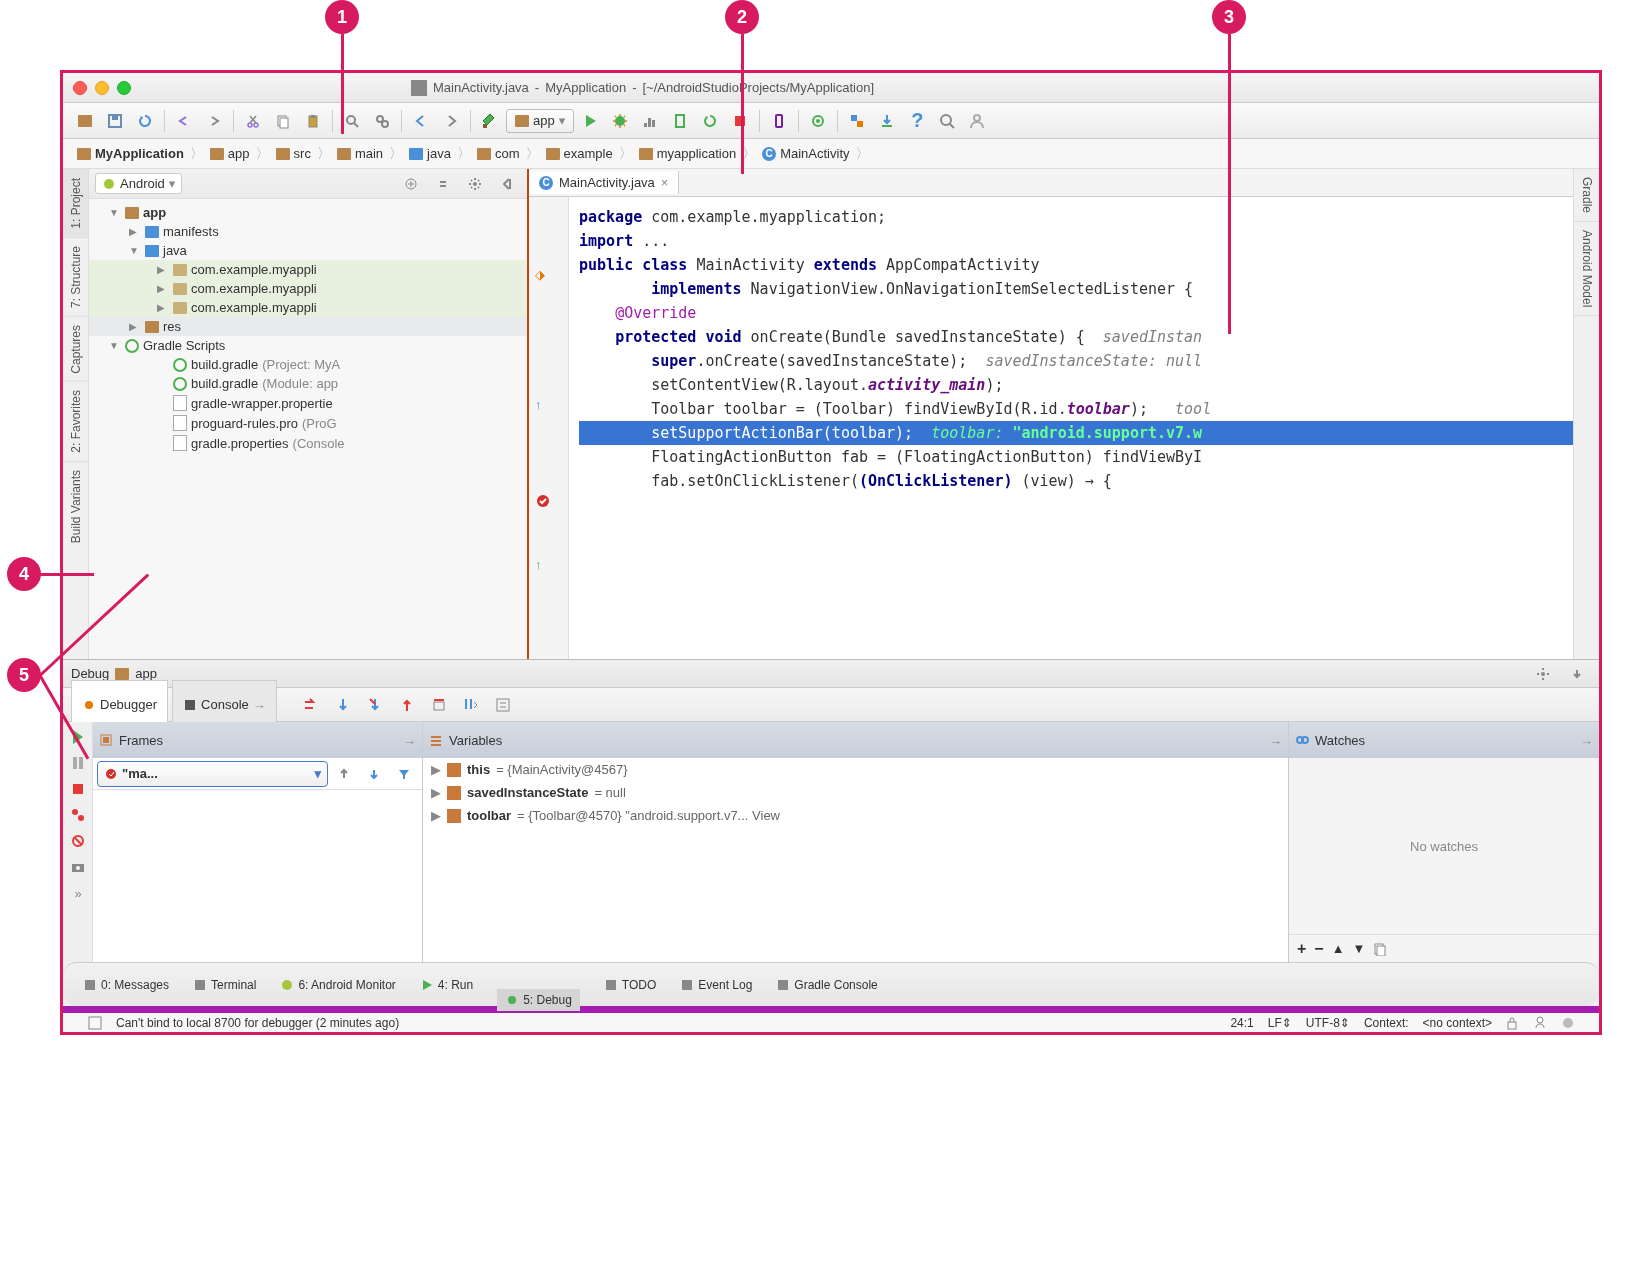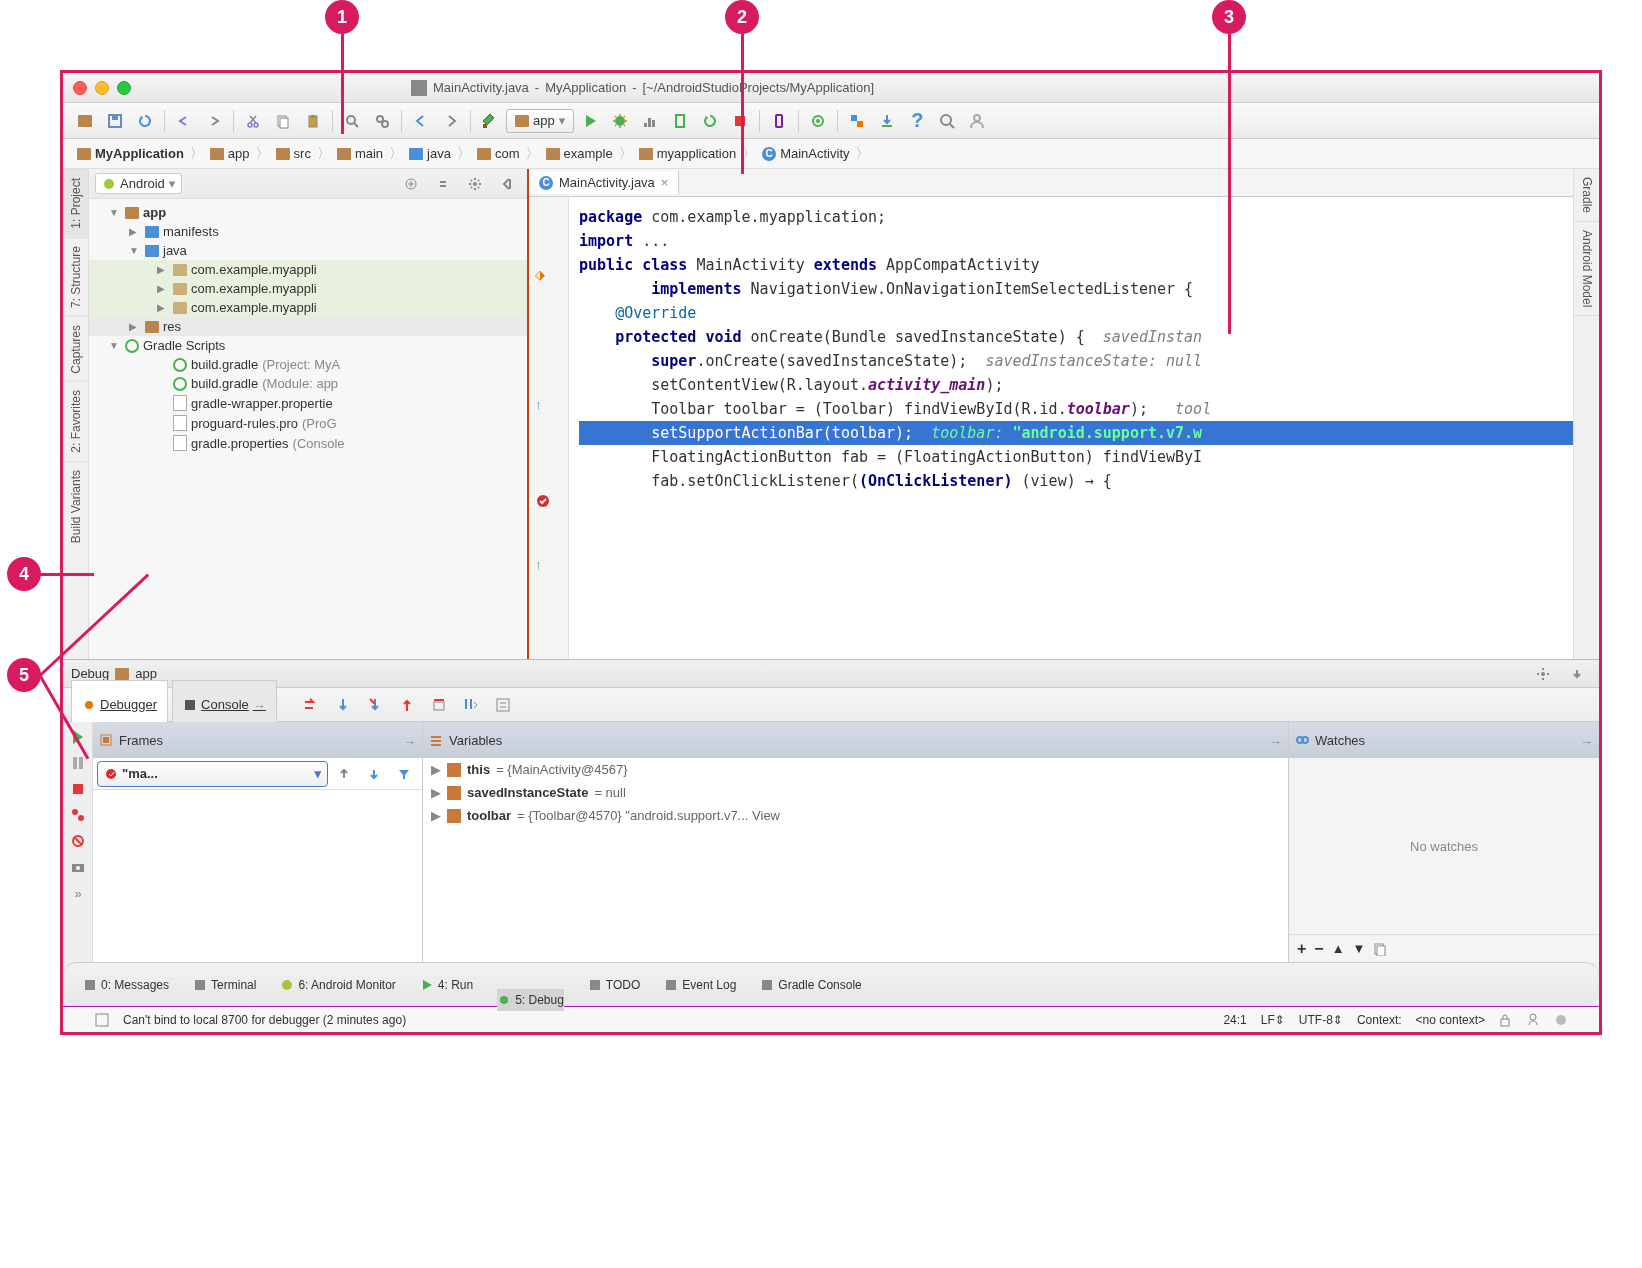--- a/index.html
+++ b/index.html
@@ -194,21 +194,21 @@
 .code-content {
   flex:1;
   font-family: Menlo, Consolas, monospace;
   font-size: 15px;
   line-height: 24px;
   padding: 8px 0 0 10px;
   white-space: pre;
   overflow:hidden;
 }
 .kw { color:#000080; font-weight:bold;}
-.ann { color:#0369a1;}
+.ann { color:#a21caf;}
 .str { color:#008000; font-weight:bold;}
 .com { color:#808080; font-style:italic;}
 .fld { color:#660e7a; font-weight:bold; font-style:italic;}
 .sel-line { background:#3874d1; color:#fff;}
 .sel-line .com { color:#66ff99;}
 .sel-line .str { color:#66ff99;}
 .debug-panel {
   border-top: 1px solid #bbb;
   background: #f4f4f4;
 }
@@ -221,21 +221,21 @@
 }
 .debug-tabs {
   height: 34px;
   display:flex; align-items:center; padding:0 8px;
   background: linear-gradient(#f6f6f6,#ececec);
   gap:4px;
   border-bottom:1px solid #ccc;
 }
 .dbg-tab {
   padding:16px 10px; background:#fff; border:1px solid #ccc;
-  display:flex; align-items:center; gap:4px;text-decoration:underline;
+  display:flex; align-items:center; gap:4px;
 }
 .dbg-tab.inactive { background:#e8e8e8;}
 .dbg-body { display:flex; height:240px;}
 .dbg-left-tools {
   width:30px; display:flex; flex-direction:column; gap:4px; padding:4px;
   background:#efefef; border-right:1px solid #ddd;
 }
 .dbg-tool { width:22px; height:22px; display:flex; align-items:center; justify-content:center;}
 .frames-pane, .vars-pane, .watches-pane {
   display:flex; flex-direction:column;
@@ -270,24 +270,24 @@
 .var-val { color:#666;}
 .watches-body { display:flex; align-items:center; justify-content:center; color:#888; flex:1;}
 .watches-tools { height:28px; border-top:1px solid #ddd; display:flex; align-items:center; gap:8px; padding:0 8px;}
 .bottom-tabs {
   height:44px; background:linear-gradient(#f2f2f2,#e6e6e6);
   display:flex; align-items:center; gap:24px; padding:0 20px;
   border-top:1px solid #ccc;
   border-radius:14px;
 }
 .btab { display:flex; align-items:center; gap:4px; font-size:12px;}
-.btab.sel { background:#d4d4d4; padding:4px 0;margin-top:31px;}
+.btab.sel { background:#d4d4d4; padding:4px 8px;margin-top:31px;}
 .status-bar {
-  height:26px; background:#f7f7f7; border-top:1px solid #a21caf;
-  display:flex; align-items:center; padding:0 32px; gap:14px;
+  height:26px; background:#f7f7f7; border-top:7px solid #a21caf;
+  display:flex; align-items:center; padding:0 25px; gap:14px;
   font-size:12px;
 }
 .status-spacer { flex:1;}
 svg { display:block;}
 </style>
 </head>
 <body>
 
 <div class="callout" style="top:0;left:325px">1</div>
 <div class="callout-line" style="top:34px;left:341px;width:3px;height:100px"></div>

